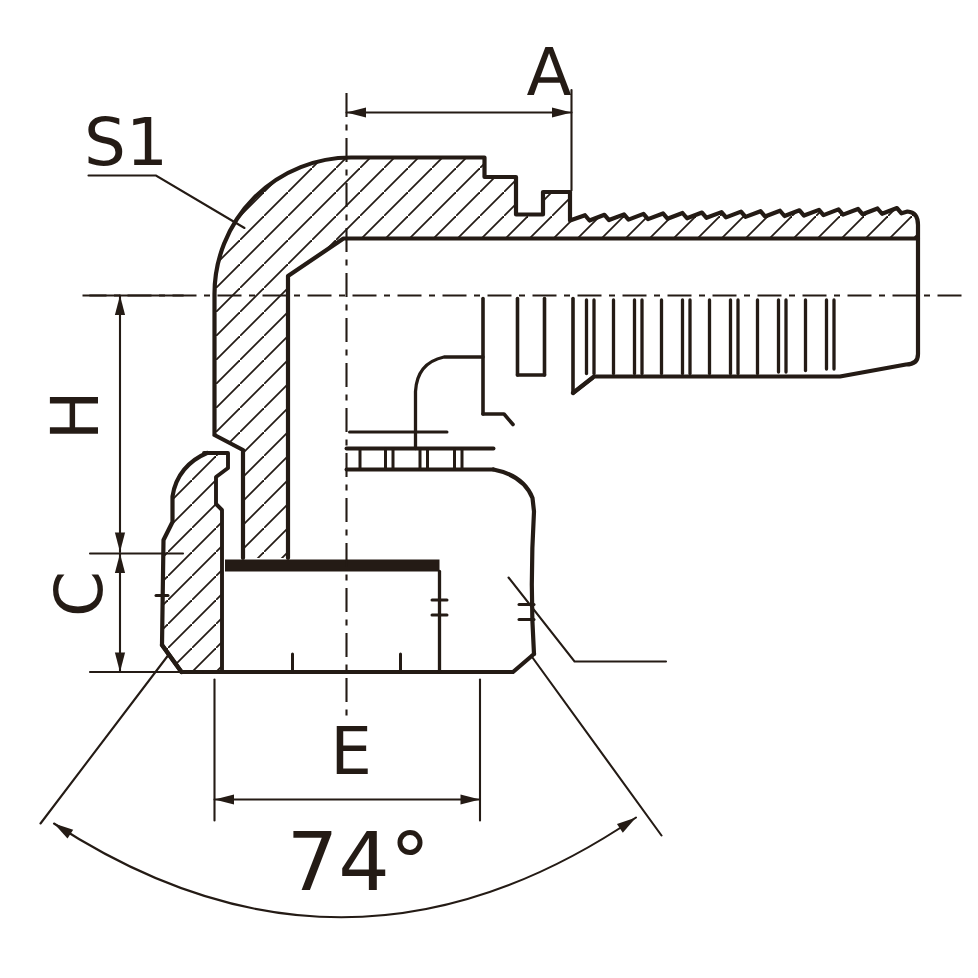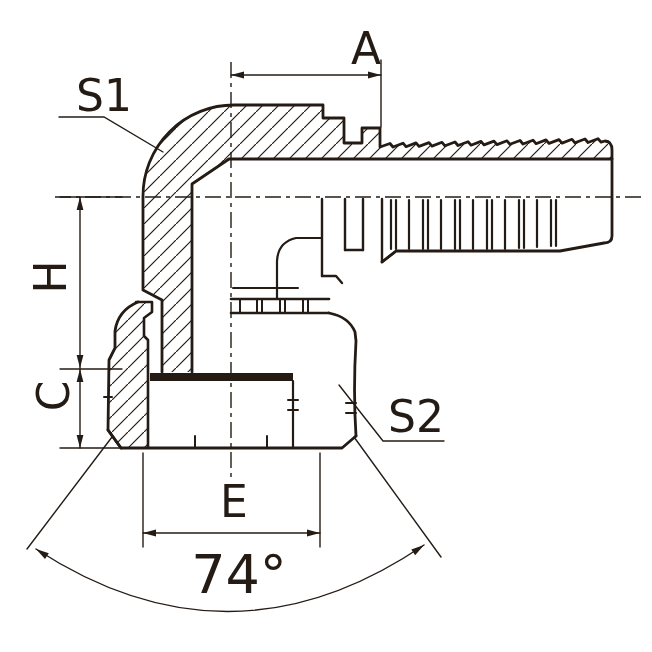--- a/index.html
+++ b/index.html
@@ -161,17 +161,16 @@
 
     <path fill="none" d="M59,117 L104,117 L163,152"></path>
     <path fill="none" d="M444,441 L383,441 L339,385"></path>
   </g>
 </svg>
 
 <div class="lbl" style="left:366px;top:49px;">A</div>
 <div class="lbl rot" style="left:51px;top:277px;">H</div>
 <div class="lbl rot" style="left:54px;top:396px;">C</div>
 <div class="lbl" style="left:234px;top:502px;">E</div>
-<div class="lbl" style="left:84px;top:96px;margin-left:20px;">S1</div>
-<div class="lbl" style="left:416px;top:417px;">S2</div>
+<div class="lbl" style="left:84px;top:96px;">S1</div>
 <div class="lbl small" style="left:239px;top:575px;">74°</div>
 
 </div>
 
 </body></html>

